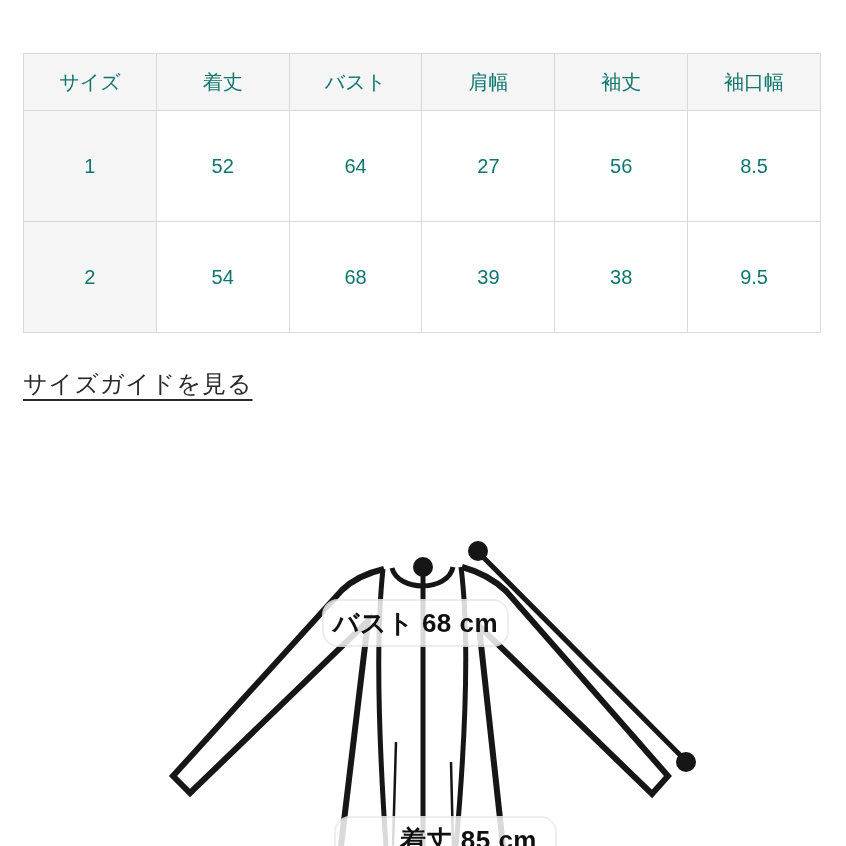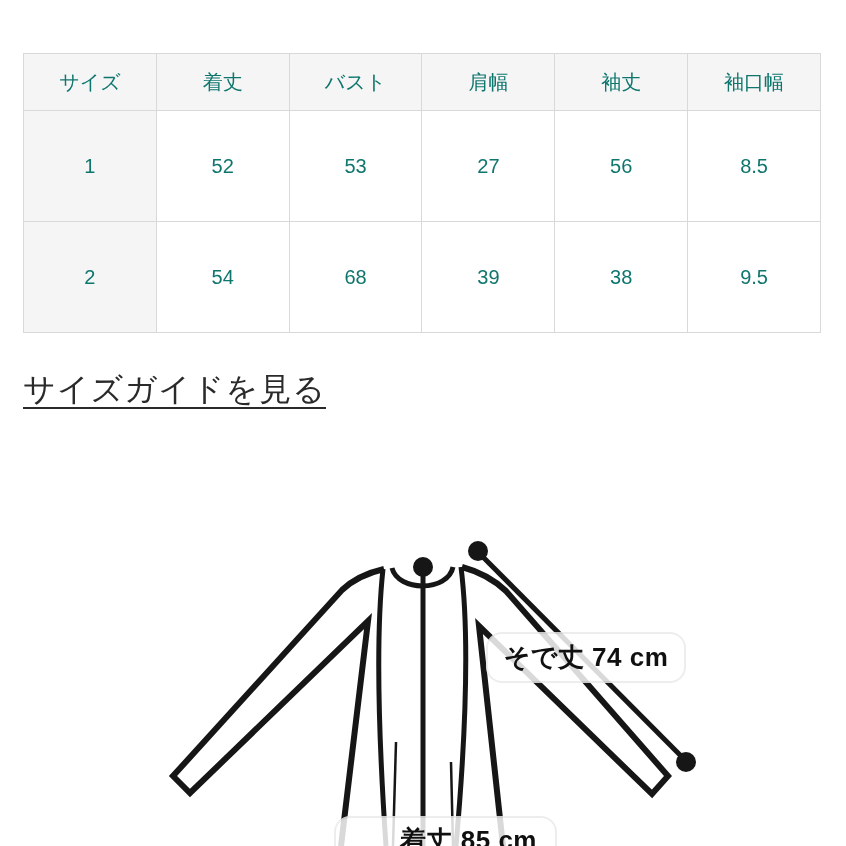--- a/index.html
+++ b/index.html
@@ -31,21 +31,21 @@
     color:#0f766e;
     padding:0;
   }
   table.size-table thead tr{height:57px;}
   table.size-table tbody tr{height:111px;}
   table.size-table th{background:#f5f5f5;}
   table.size-table td.row-head{background:#f5f5f5;}
   
   .size-guide-link{
     position:absolute;left:23px;top:368px;
-    font-size:32px;
+    font-size:24px;
     color:#2a2a2a;
     text-decoration:underline;
     text-decoration-thickness:2px;
     text-underline-offset:7px;
     cursor:pointer;
     letter-spacing:1px;
   }
   
   .diagram{
     position:absolute;left:0;top:0;width:846px;height:846px;
@@ -80,21 +80,21 @@
         <th>バスト</th>
         <th>肩幅</th>
         <th>袖丈</th>
         <th>袖口幅</th>
       </tr>
     </thead>
     <tbody>
       <tr>
         <td class="row-head">1</td>
         <td>52</td>
-        <td>53</td>
+        <td>64</td>
         <td>27</td>
         <td>56</td>
         <td>8.5</td>
       </tr>
       <tr>
         <td class="row-head">2</td>
         <td>54</td>
         <td>68</td>
         <td>39</td>
         <td>38</td>
@@ -131,17 +131,17 @@
       <path d="M 396 742 L 393 846"></path>
       <path d="M 451 762 L 453 846"></path>
     </g>
     <g fill="#161616" stroke="none">
       <circle cx="423" cy="567" r="10"></circle>
       <circle cx="478" cy="551" r="10"></circle>
       <circle cx="686" cy="762" r="10"></circle>
     </g>
   </svg>
 
+  <div class="measure-pill pill-bust">バスト 68 cm</div>
 
-  <div class="measure-pill pill-sleeve">そで丈 74 cm</div>
 
   <div class="measure-pill pill-length">着丈 85 cm</div>
 </div>
 
 </body></html>

